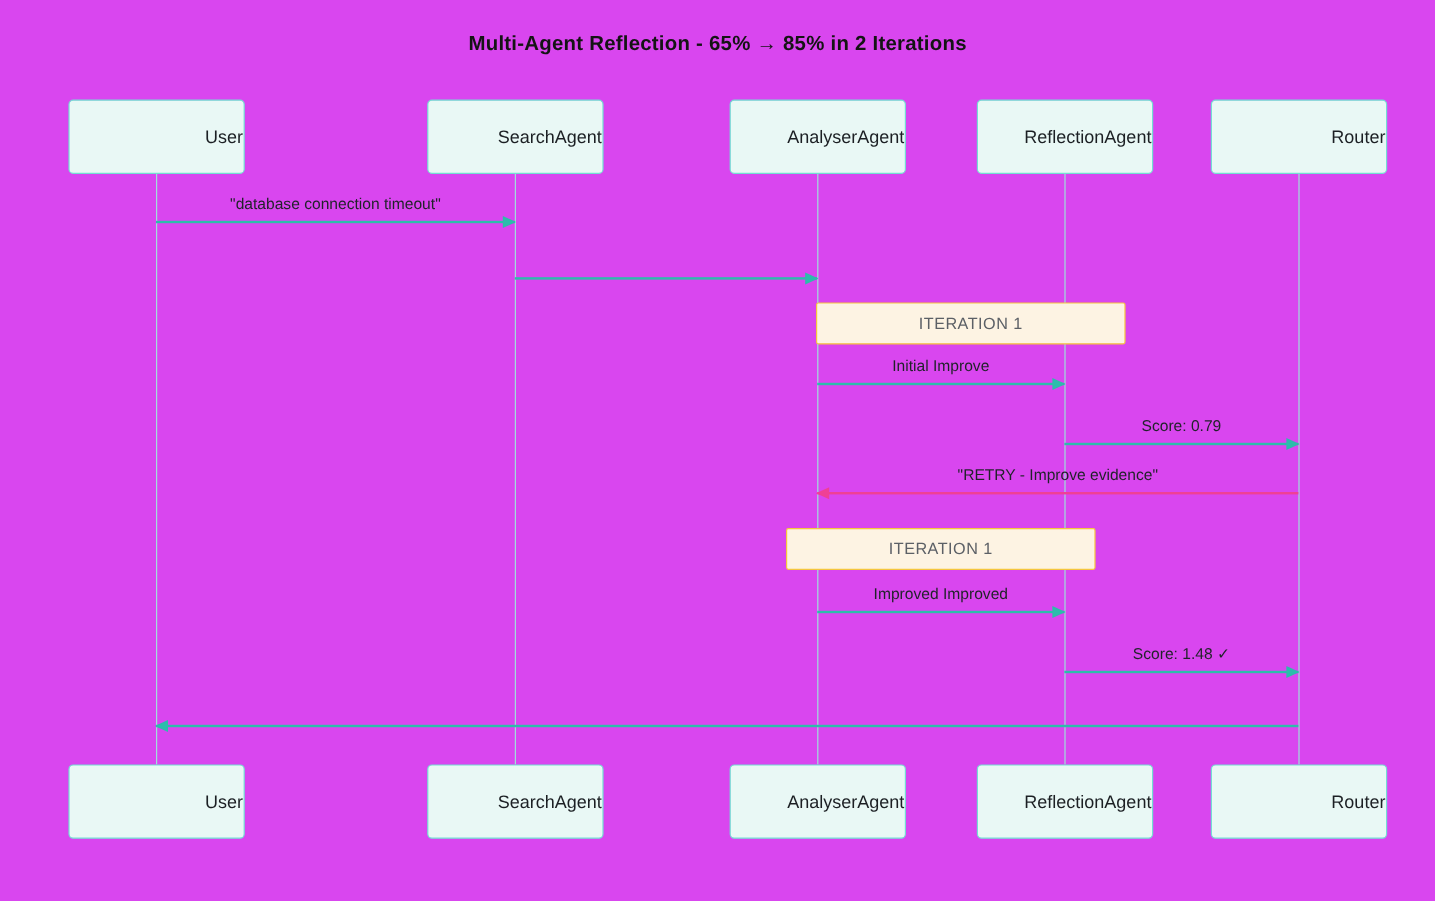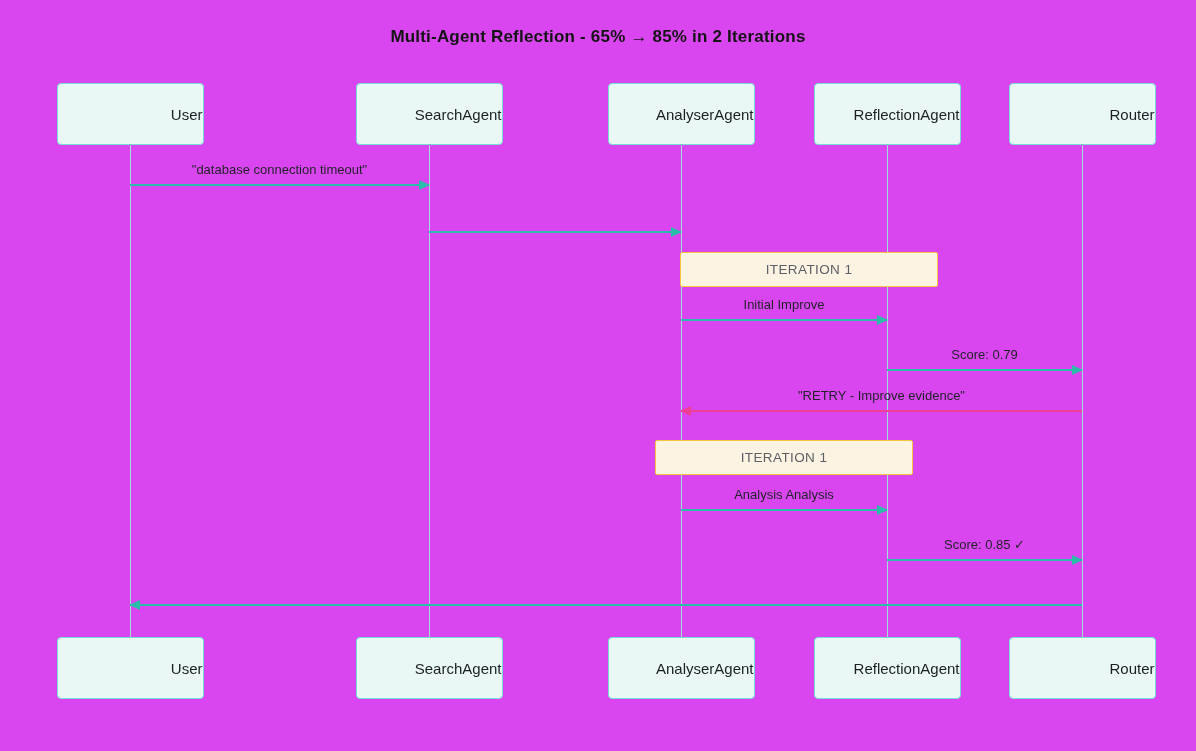--- a/index.html
+++ b/index.html
@@ -112,26 +112,26 @@
         <div class="msg-label">Score: 0.79</div>
         <div class="msg-line" style="background: rgb(44, 188, 171);"></div>
         <div class="msg-head dir-right" style="border-left: 11px solid rgb(44, 188, 171);"></div>
       </div>
       <div class="msg" style="left: 681px; top: 380px; width: 401px;">
         <div class="msg-label">"RETRY - Improve evidence"</div>
         <div class="msg-line" style="background: rgb(239, 64, 149);"></div>
         <div class="msg-head dir-left" style="border-right: 11px solid rgb(239, 64, 149);"></div>
       </div>
       <div class="msg" style="left: 681px; top: 479px; width: 206px;">
-        <div class="msg-label">Analysis Analysis</div>
+        <div class="msg-label">Improved Improved</div>
         <div class="msg-line" style="background: rgb(44, 188, 171);"></div>
         <div class="msg-head dir-right" style="border-left: 11px solid rgb(44, 188, 171);"></div>
       </div>
       <div class="msg" style="left: 887px; top: 529px; width: 195px;">
-        <div class="msg-label">Score: 0.85 ✓</div>
+        <div class="msg-label">Score: 1.48 ✓</div>
         <div class="msg-line" style="background: rgb(44, 188, 171);"></div>
         <div class="msg-head dir-right" style="border-left: 11px solid rgb(44, 188, 171);"></div>
       </div>
       <div class="msg" style="left: 130px; top: 574px; width: 952px;">
         <div class="msg-line" style="background: rgb(44, 188, 171);"></div>
         <div class="msg-head dir-left" style="border-right: 11px solid rgb(44, 188, 171);"></div>
       </div>
       <div class="actor-box" style="left: 56.5px; top: 83px; background: rgb(233, 248, 245); border-color: rgb(116, 221, 212);">
         <span>User</span>
       </div>

